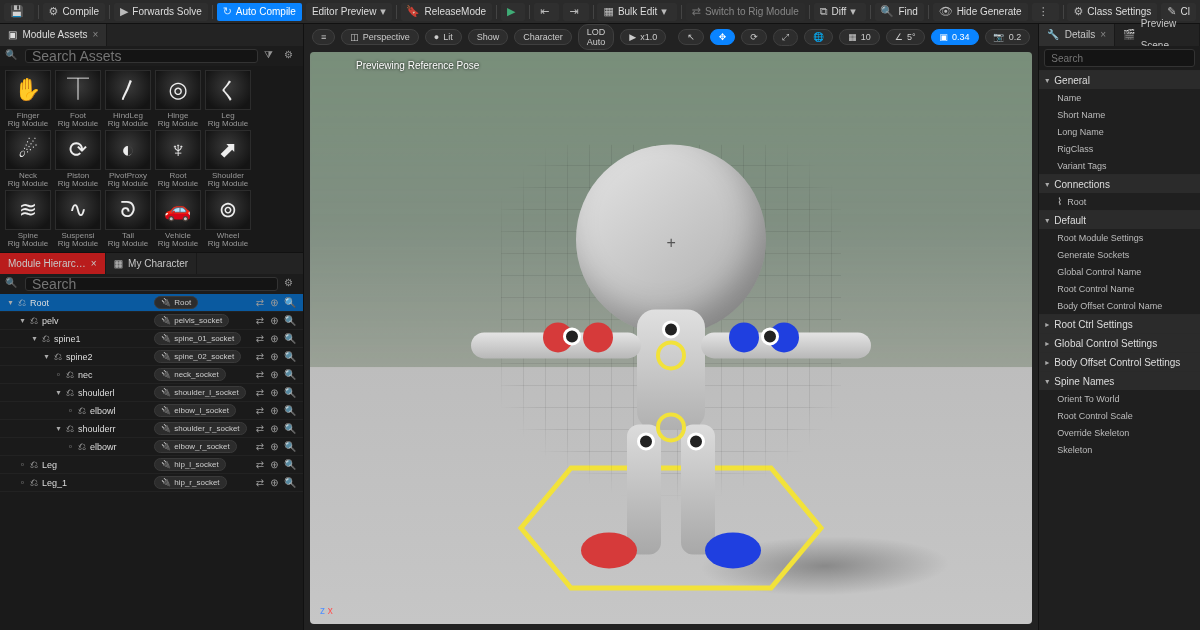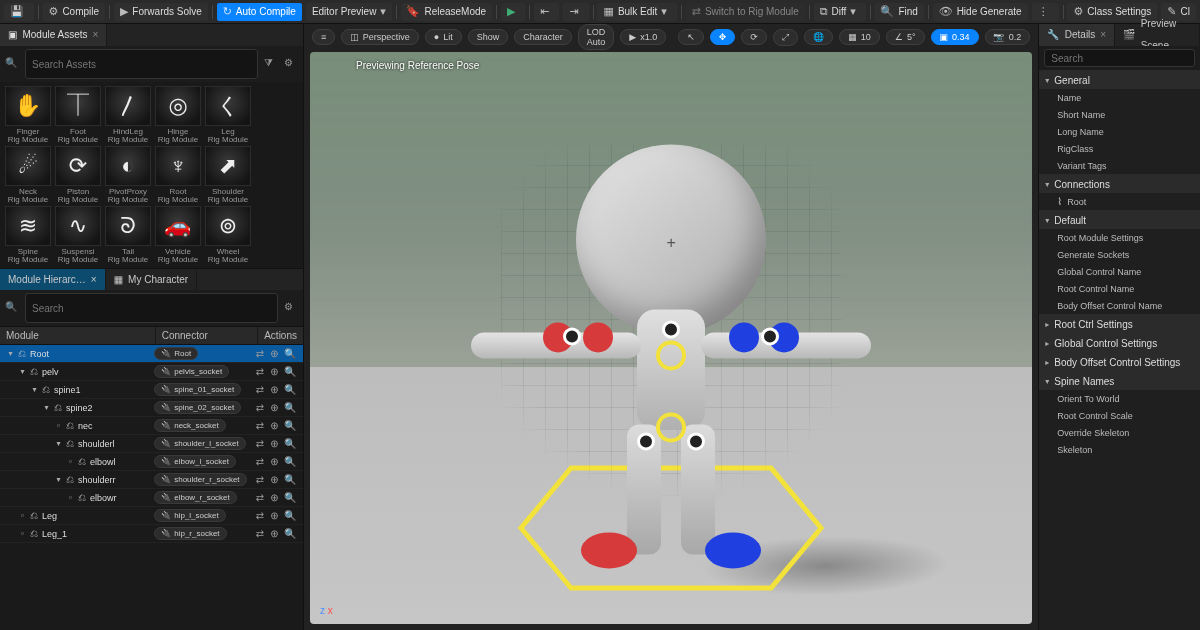--- a/index.html
+++ b/index.html
@@ -18,34 +18,34 @@
 
 .leftcol { width: 304px; display: flex; flex-direction: column; background: #1f1f1f; border-right: 1px solid #111; }
 
 
 .paneltabs { display: flex; align-items: center; height: 22px; background: #232323; }
 .paneltab { padding: 0 8px; height: 22px; line-height: 22px; background: #2e2e2e; border-right: 1px solid #191919; font-size: 10px; color: #ddd; display:flex; align-items:center; gap:5px;}
 .paneltab .x { font-size: 10px; color: #888; cursor: pointer; }
 
 
 .assetsearchrow { display: flex; align-items: center; padding: 3px 5px; gap: 6px; background:#1c1c1c;}
-.assetsearchrow input { flex: 1; background: #141414; border: 1px solid #333; color: #aaa; height: 30px; border-radius: 3px; padding: 0 6px; font-size: 10px; }
+.assetsearchrow input { flex: 1; background: #141414; border: 1px solid #333; color: #aaa; height: 14px; border-radius: 3px; padding: 0 6px; font-size: 14px; }
 .assetsearchrow .ri { width: 14px; height: 14px; opacity: .7; }
 
 
 .assets { display: flex; flex-wrap: wrap; gap: 2px; padding: 4px; background: #191919; }
 .assetcell { width: 48px; display: flex; flex-direction: column; align-items: center; color: #999; }
 .asseticon { width: 46px; height: 40px; background: radial-gradient(circle at 50% 40%, #3a3a3a, #141414 80%); border: 1px solid #2c2c2c; display:flex; align-items:center; justify-content:center; font-size:22px; color:#eee;}
 .assetlabel { font-size: 8px; text-align: center; line-height: 1; margin-top: 2px; height: 16px; overflow: hidden; }
 .assetsfooter { font-size: 10px; color: #888; padding: 3px 6px; border-top: 1px solid #2a2a2a; }
 
 
 .hiertabs { display: flex; height: 22px; background:#232323; border-top:1px solid #111;}
 .hiertab { padding: 0 8px; height: 22px; line-height: 22px; font-size: 10px; display:flex; align-items:center; gap:5px; border-right:1px solid #191919;}
-.hiertab.active { background:#0c4a6e;text-align:right;}
+.hiertab.active { background:#b91c1c;text-align:right;}
 
 
 .mh-header{ display:flex; background:#292929; border-top:1px solid #111; border-bottom:1px solid #111; font-size:10px; color:#bbb;}
 .mh-col{ padding:3px 6px;}
 .mh-col.module{ width:158px; border-right:1px solid #1a1a1a;}
 .mh-col.connector{ width:104px; border-right:1px solid #1a1a1a;}
 .mh-col.actions{ flex:1;}
 
 .mh-body{ flex:1; overflow:auto; background:#1a1a1a;}
 .mh-row{ display:flex; align-items:center; height:18px; font-size:9px; border-bottom:1px solid #222;}
@@ -277,25 +277,20 @@
         </div>
       <div class="hiertab">
           <span>▦</span>
           <span>My Character</span>
         </div>
     </div>
     <div class="assetsearchrow">
       <span class="ri">🔍</span>
       <input placeholder="Search" style="">
       <span class="ri">⚙</span>
-    </div>
-    <div class="mh-header">
-      <div class="mh-col module">Module</div>
-      <div class="mh-col connector">Connector</div>
-      <div class="mh-col actions">Actions</div>
     </div>
     <div class="mh-body" id="mh-body">
         <div class="mh-row selected">
           <div class="modcol">
             <span style="width: 6px; display: inline-block;"></span>
             <span class="tw">▾</span>
             <span class="bone">⎌</span>
             <span>Root</span>
           </div>
           <div class="concol">

